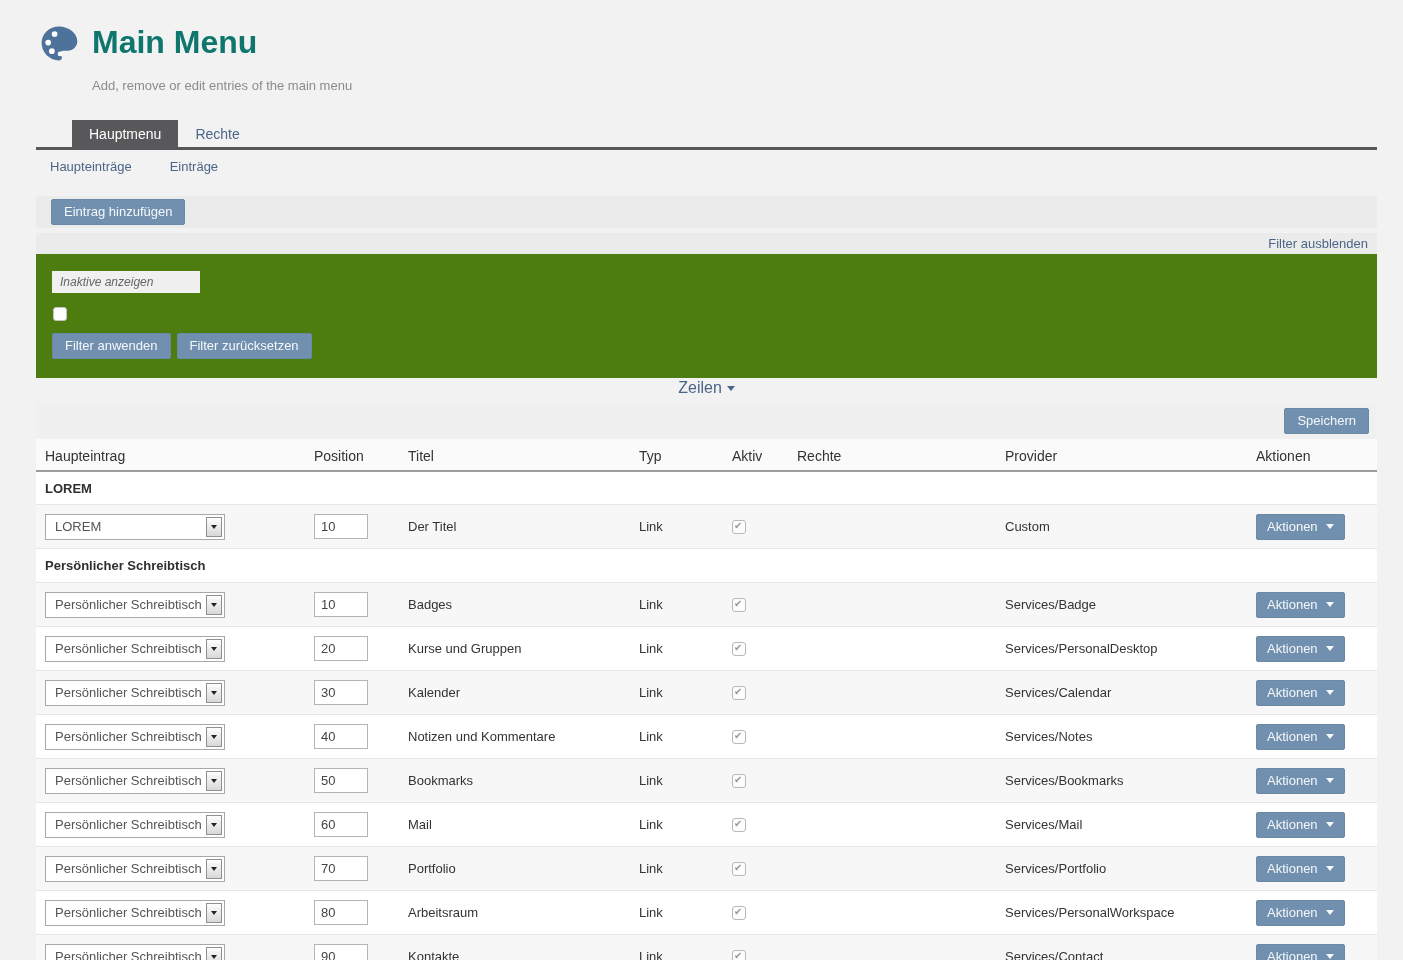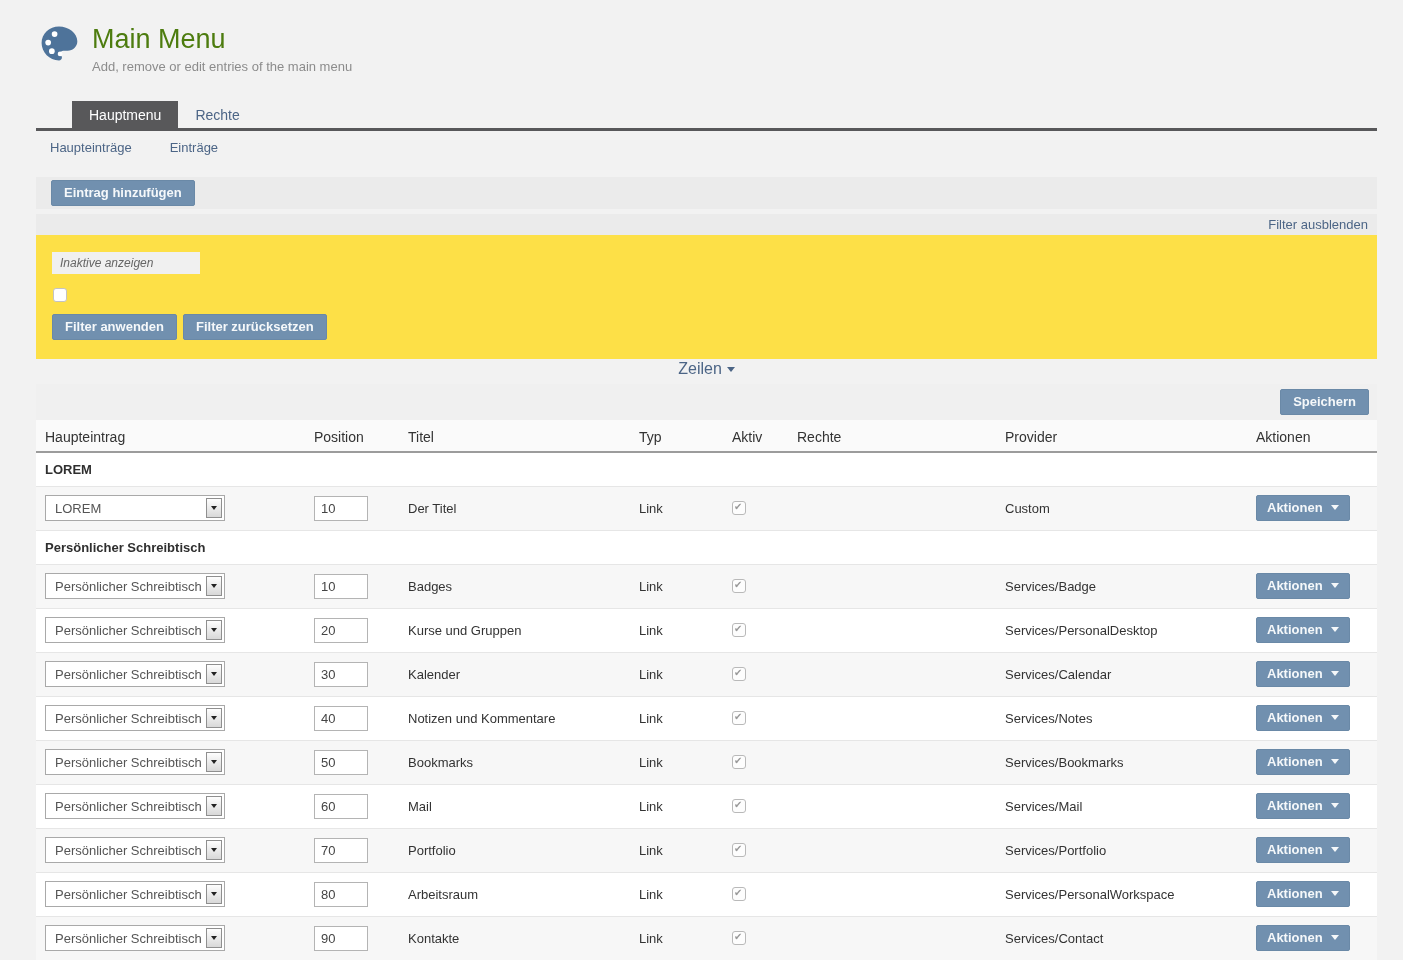--- a/index.html
+++ b/index.html
@@ -8,42 +8,42 @@
     background: #f2f2f2;
     font-family: "Liberation Sans", sans-serif;
     color: #333;
   }
   .page { padding: 0 26px 0 36px; }
 
   
   .app-header { padding-top: 22px; display: flex; align-items: flex-start; }
   .app-icon { width: 46px; height: 44px; margin-right: 10px; flex: 0 0 auto; }
   .app-titles { padding-top: 2px; }
-  .page-title { font-size: 27px; font-weight: 400; color: #4d7c0f; line-height: 1.15; }
-  .page-subtitle { font-size: 13px; color: #8c8c8c; margin-top: 4px; }
+  .page-title { font-size: 32px; font-weight: 700; color: #0f766e; line-height: 1.15; }
+  .page-subtitle { font-size: 13px; color: #8c8c8c; margin-top: 17px; }
 
   
   .tabs { margin-top: 27px; display: flex; border-bottom: 3px solid #58585a; padding-left: 36px; }
   .tab { font-size: 14px; padding: 6px 17px 5px; cursor: pointer; color: #4c6586; }
   .tab.active { background: #58585a; color: #fff; }
   .subtabs { display: flex; gap: 38px; padding: 9px 14px 13px; }
   .subtab { font-size: 13px; color: #4c6586; cursor: pointer; }
   .subtab.active { }
 
   
   .toolbar { margin-top: 9px; background: #ebebeb; padding: 3px 15px; }
   .btn {
     display: inline-block; background: #7190af; color: #f5f8fa;
     border: 1px solid #6a89a7; border-radius: 2px;
     font-family: "Liberation Sans", sans-serif; font-size: 13px;
-    padding: 4px 12px; line-height: 16px; cursor: pointer; white-space: nowrap; font-weight: bold;
+    padding: 4px 12px; line-height: 16px; cursor: pointer; white-space: nowrap;
   }
   .filter-head { margin-top: 5px; background: #ebebeb; padding: 3px 9px; text-align: right; font-size: 13px; }
   .link { color: #4c6586; cursor: pointer; text-decoration: none; }
-  .filter-panel { background: #fde047; padding: 17px 16px 19px; }
+  .filter-panel { background: #4d7c0f; padding: 17px 16px 19px; }
   .filter-label {
     display: inline-block; width: 148px; background: #f0f0f0;
     font-style: italic; font-size: 12px; color: #666; padding: 4px 8px;
   }
   .checkbox {
     width: 14px; height: 14px; border: 1px solid #c3c3c3; border-radius: 3px;
     background: #fff; margin: 14px 0 0 1px; position: relative; cursor: pointer;
   }
   .filter-buttons { margin-top: 12px; display: flex; gap: 6px; }
 

